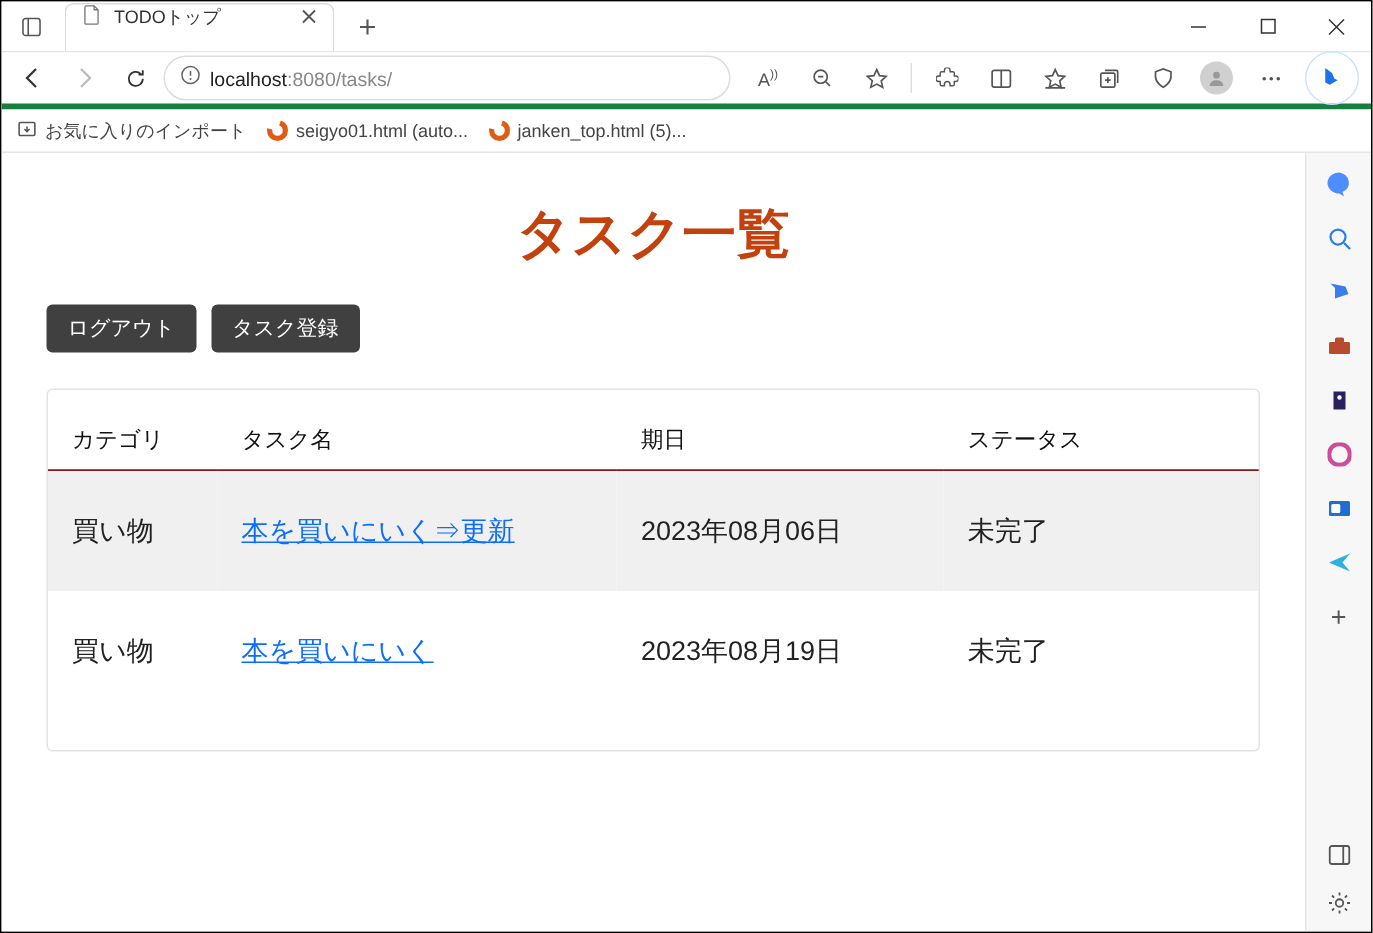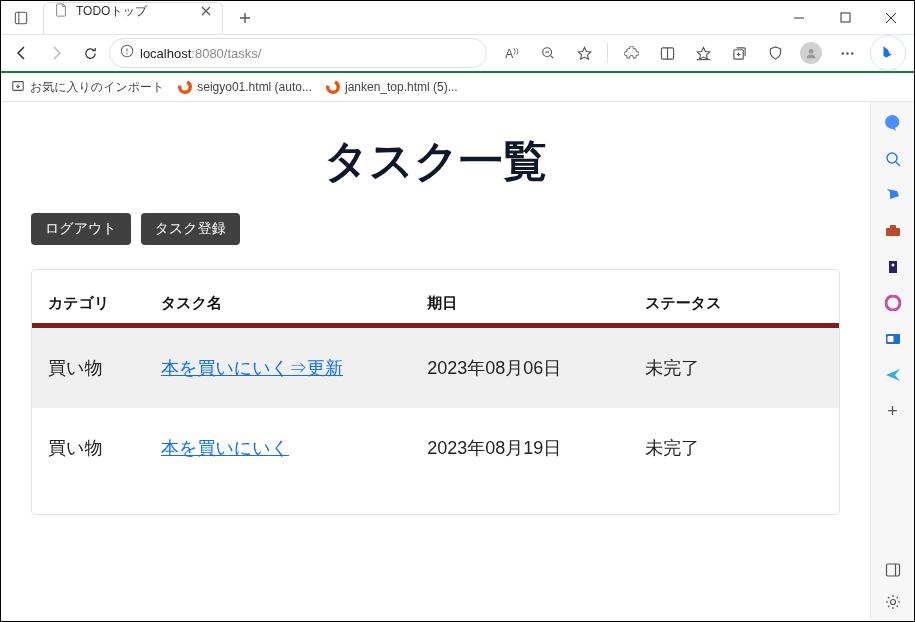--- a/index.html
+++ b/index.html
@@ -18,21 +18,21 @@
     .ts-icon { width:28px; height:28px; display:flex; align-items:center; justify-content:center; color:#555;}
     .tab { display:flex; align-items:flex-start; gap:8px; height:32px; padding:0 8px 0 10px; border:1px solid #ddd; border-bottom:none; border-radius:6px 6px 0 0; background:#fff; min-width:180px;}
     .tab .doc-icon { width:14px; height:14px; color:#666;}
     .tab .title { font-size:12px; color:#333; flex:1;}
     .tab .close { width:16px; height:16px; display:flex; align-items:center; justify-content:center; color:#555; border-radius:3px;}
     .new-tab { width:28px; height:28px; display:flex; align-items:center; justify-content:center; color:#555; font-size:16px;}
     .win-controls { display:flex; height:100%;}
     .win-btn { width:46px; height:100%; display:flex; align-items:center; justify-content:center; color:#333;}
 
     
-    .nav-bar { height:38px; display:flex; align-items:center; gap:4px; padding:0 6px; background:#fff; border-bottom:2px solid #15803d;}
+    .nav-bar { height:38px; display:flex; align-items:center; gap:4px; padding:0 6px; background:#fff; border-bottom:4px solid #15803d;}
     .nav-btn { width:30px; height:30px; display:flex; align-items:center; justify-content:center; color:#333; border-radius:4px;}
     .nav-btn.disabled { color:#bbb;}
     .url-box { flex:1; height:30px; border:1px solid #ddd; border-radius:15px; display:flex; align-items:center; gap:6px; padding:0 10px; color:#333;}
     .url-box .secure { color:#666;}
     .url-text { font-size:13px; white-space:nowrap;}
     .url-text .host { color:#222;}
     .url-text .rest { color:#888;}
     .tool-icons { display:flex; align-items:center; gap:2px; padding-left:4px;}
     .tool { width:34px; height:30px; display:flex; align-items:center; justify-content:center; color:#555;}
     .avatar { width:22px; height:22px; border-radius:50%; background:#d0d0d0; display:flex; align-items:center; justify-content:center;}
@@ -47,26 +47,26 @@
     
     .client { flex:1; display:flex; min-height:0;}
     .content { flex:1; overflow:auto; background:#fff; padding:20px 30px 0;}
     .sidebar-right { width:44px; background:#f7f7f7; border-left:1px solid #e5e5e5; display:flex; flex-direction:column; align-items:center; gap:18px; padding-top:12px;}
     .sb-icon { width:18px; height:18px; display:flex; align-items:center; justify-content:center;}
     .sb-plus { color:#555; font-size:18px;}
     .sb-spacer { flex:1;}
     .sb-bottom { padding-bottom:10px; display:flex; flex-direction:column; gap:14px; align-items:center;}
 
     
-    .page-title { font-size:44px; font-weight:700; text-align:center; color:#0f172a; margin: 10px 0 22px;}
+    .page-title { font-size:36px; font-weight:700; text-align:center; color:#c2410c; margin: 10px 0 22px;}
     .btn-row { display:flex; gap:10px; margin-bottom:24px;}
     .btn { background:#404040; color:#fff; padding:7px 14px; border-radius:4px; font-size:14px; border:none; cursor:pointer;}
     .card { border:1px solid #e3e3e3; border-radius:4px; padding:14px 0 26px;}
     table { width:100%; border-collapse:collapse;}
-    thead th { text-align:left; font-size:15px; font-weight:700; color:#111; padding:10px 16px; border-bottom:5px solid #7f1d1d;}
+    thead th { text-align:left; font-size:15px; font-weight:400; color:#111; padding:10px 16px; border-bottom:1px solid #7f1d1d;}
     tbody td { padding:28px 16px; font-size:18px; color:#222;margin-top:24px;}
     tbody tr:nth-child(odd){ background:#f0f0f0;}
     a.link { color:#0d6efd; text-decoration:underline;}
     col.c1 { width:14%;} col.c2 { width:33%;} col.c3 { width:27%;} col.c4 { width:26%;}
   </style>
 </head>
 <body>
 
 <div class="title-bar">
   <div class="tab-strip">

